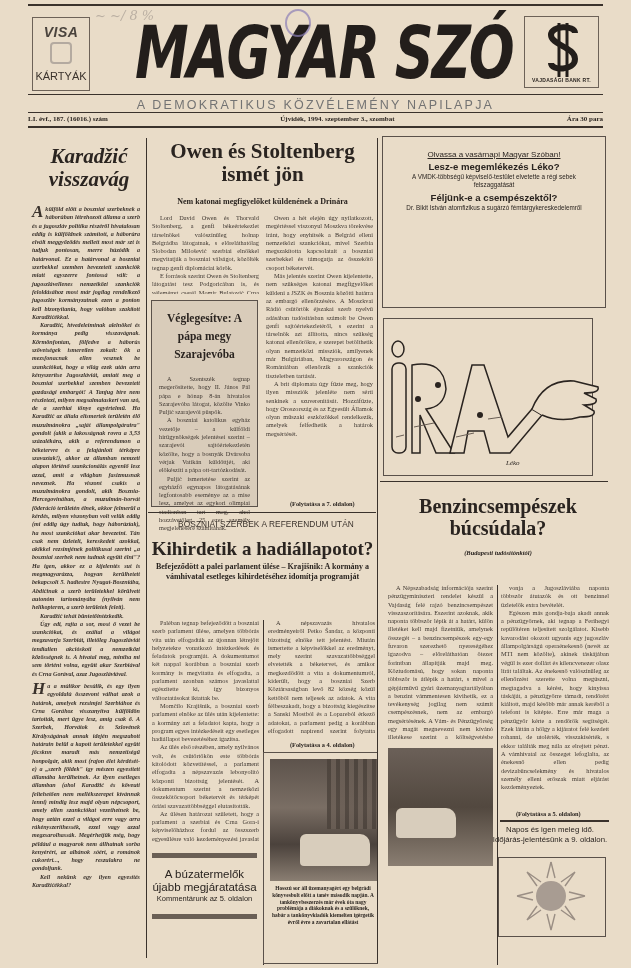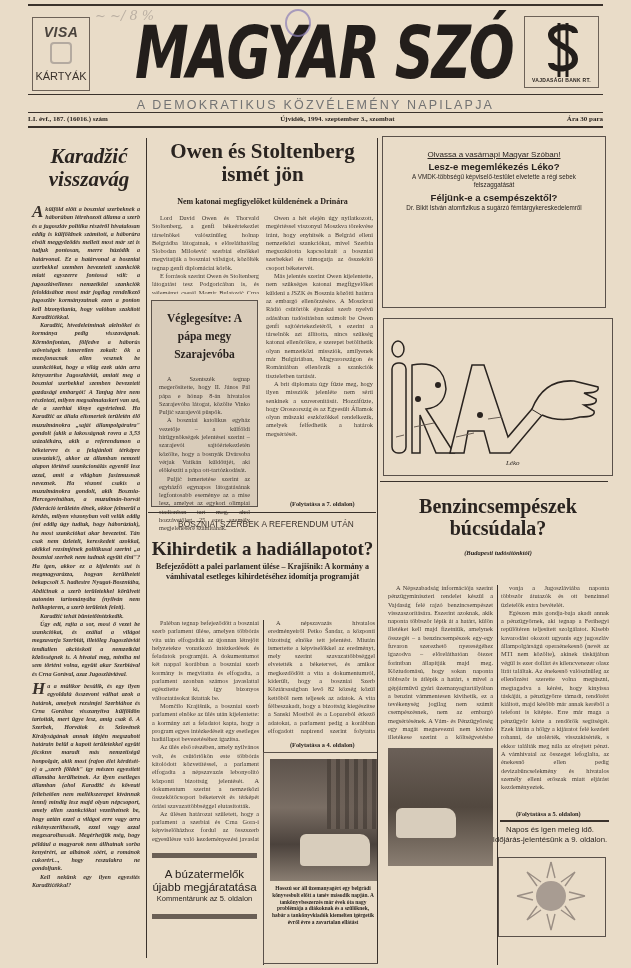--- a/index.html
+++ b/index.html
@@ -55,21 +55,21 @@
   .photo-frame { position: absolute; left: 263px; top: 752px; width: 373px; height: 212px; border: 1px solid #5a514a; }
   .caption { position: absolute; left: 270px; top: 885px; width: 240px; font-weight: bold; font-size: 6.2px; line-height: 7.6px; text-align: center; }
 
   
   .promo { position: absolute; left: 382px; top: 136px; width: 224px; height: 172px; border: 1px solid #5a514a; text-align: center; font-family: "Liberation Sans", sans-serif; padding-top: 13px; }
   .promo-lead { font-size: 8px; margin-bottom: 2px; }
   .promo-lead span { text-decoration: underline; }
   .promo-item-t { font-weight: bold; font-size: 9.6px; line-height: 11px; }
   .promo-item-s { font-size: 6.3px; line-height: 7.5px; margin: 1px 8px 4px; }
 
-  .cartoon { position: absolute; left: 383px; top: 318px; width: 230px; height: 158px; border: 1px solid #5a514a; font-family: Liberation Serif, serif; }
+  .cartoon { position: absolute; left: 383px; top: 318px; width: 210px; height: 158px; border: 1px solid #5a514a; font-family: Liberation Serif, serif; }
 
   .b-head { position: absolute; left: 388px; top: 495px; width: 220px; text-align: center; font-weight: bold; font-size: 20px; line-height: 22px; }
 
   .weather { position: absolute; left: 492px; top: 825px; width: 116px; text-align: center; font-family: "Liberation Sans", sans-serif; font-size: 7.8px; line-height: 9.5px; }
   .sun-box { position: absolute; left: 498px; top: 857px; width: 108px; height: 80px; border: 1.5px solid #5a514a; }
 </style>
 </head>
 <body>
 
 <div class="page">

